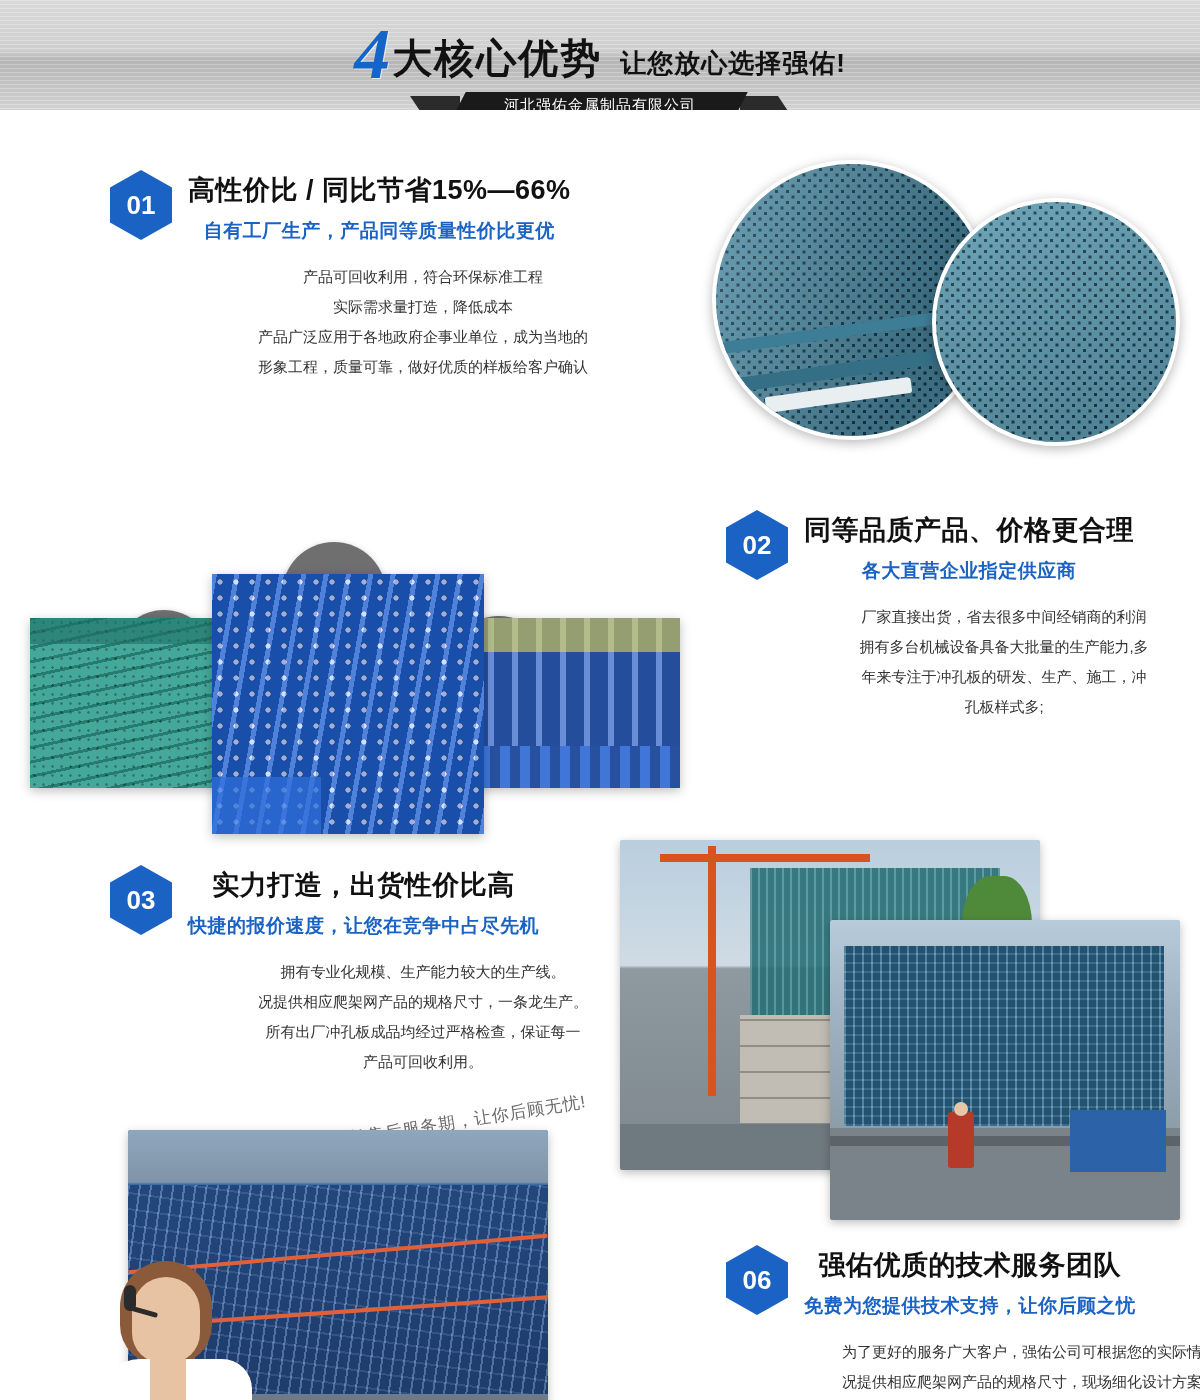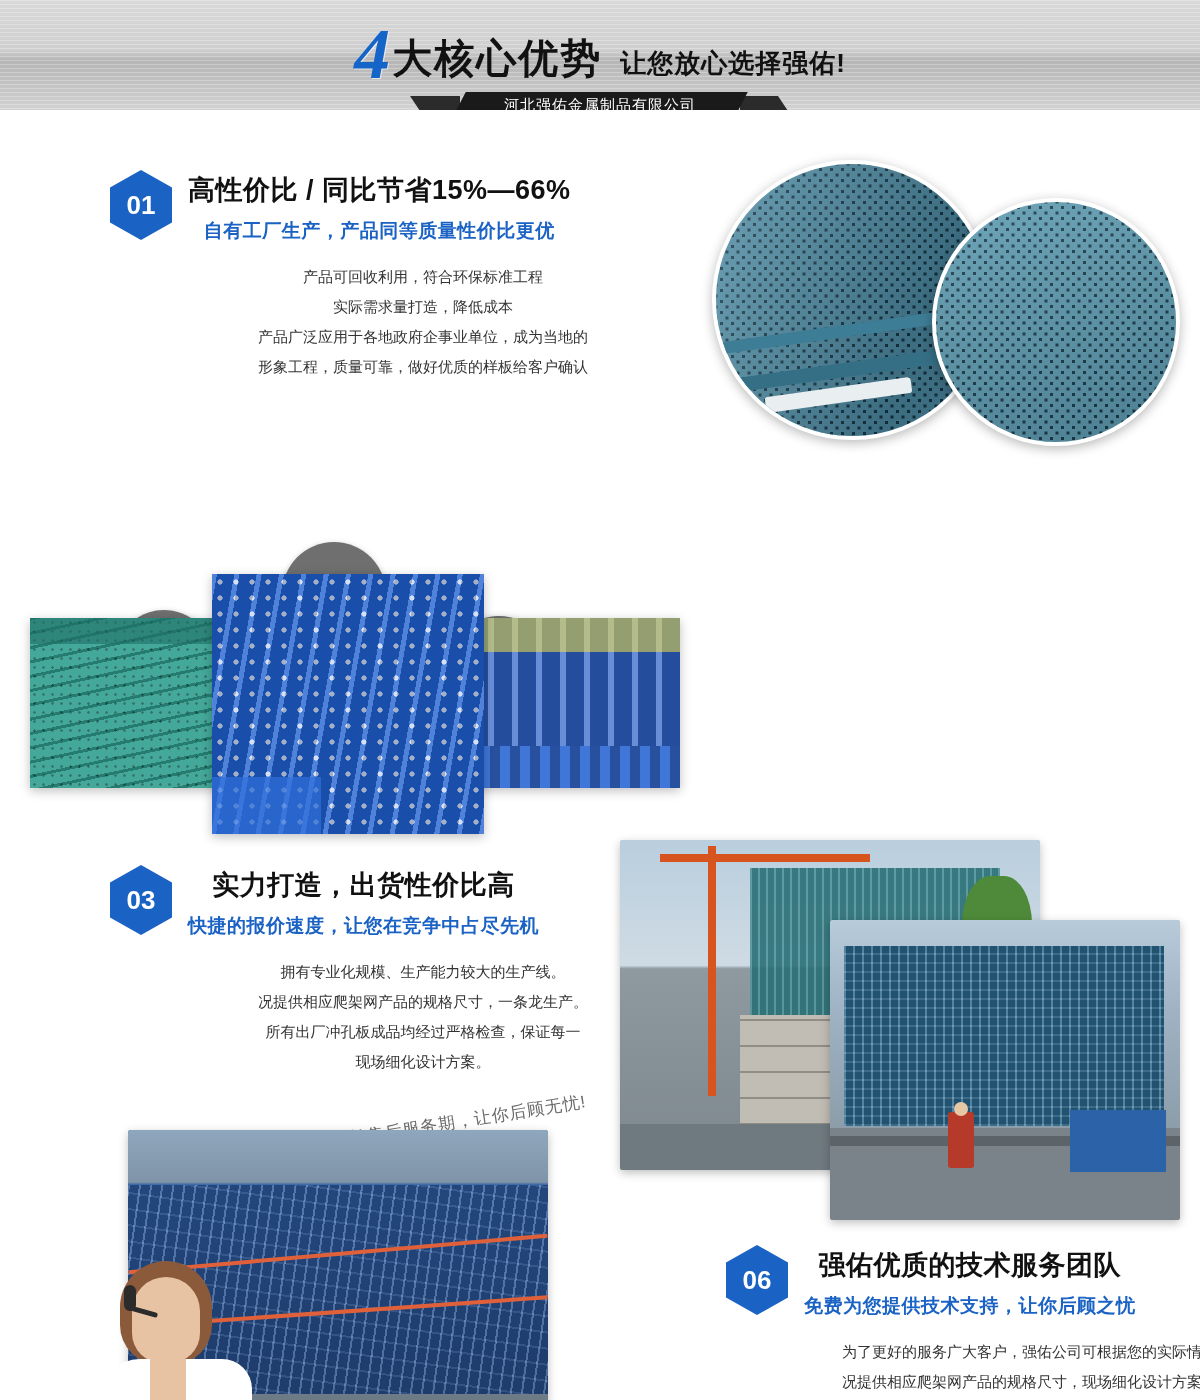--- a/index.html
+++ b/index.html
@@ -256,34 +256,49 @@
   </div>
 
   <div class="photo shadow" style="left:440px; top:508px; width:240px; height:170px; background:#2f63c9;">
     <div style="position:absolute; inset:0;
       background-image: repeating-linear-gradient(90deg, rgba(255,255,255,.28) 0 6px, rgba(0,0,0,.22) 6px 24px);"></div>
     <div style="position:absolute; left:0; top:0; width:100%; height:34px; background:#f0e24a; opacity:.55;"></div>
     <div style="position:absolute; left:0; bottom:0; width:100%; height:42px;
          background: repeating-linear-gradient(90deg, #3f76d8 0 10px, #27509e 10px 20px);"></div>
   </div>
 
+  <div class="blk" style="left:726px; top:400px; width:440px;">
+    <div class="blk-head">
+      <div class="badge">02</div>
+      <div class="blk-titles">
+        <div class="t1">同等品质产品、价格更合理</div>
+        <div class="t2">各大直营企业指定供应商</div>
+      </div>
+    </div>
+    <div class="blk-body" style="margin-left:88px;">
+      <div>厂家直接出货，省去很多中间经销商的利润</div>
+      <div>拥有多台机械设备具备大批量的生产能力,多</div>
+      <div>年来专注于冲孔板的研发、生产、施工，冲</div>
+      <div>孔板样式多;</div>
+    </div>
+  </div>
 
   <div class="blk" style="left:110px; top:755px; width:520px;">
     <div class="blk-head">
       <div class="badge">03</div>
       <div class="blk-titles">
         <div class="t1">实力打造，出货性价比高</div>
         <div class="t2">快捷的报价速度，让您在竞争中占尽先机</div>
       </div>
     </div>
     <div class="blk-body" style="margin-left:78px;">
       <div>拥有专业化规模、生产能力较大的生产线。</div>
       <div>况提供相应爬架网产品的规格尺寸，一条龙生产。</div>
       <div>所有出厂冲孔板成品均经过严格检查，保证每一</div>
-      <div>现场细化设计方案。</div>
+      <div>产品可回收利用。</div>
     </div>
   </div>
 
   <div class="photo shadow" style="left:620px; top:730px; width:420px; height:330px; background:#9fb7c9; border-radius:3px;">
     <div style="position:absolute; inset:0; background:linear-gradient(to bottom, #b9cede 0%, #cfdbe4 38%, #8e9aa0 39%, #7d878d 100%);"></div>
 
     <div style="position:absolute; left:130px; top:28px; width:250px; height:150px; background:#2f7e86; opacity:.9;
                 background-image: repeating-linear-gradient(90deg, rgba(255,255,255,.18) 0 2px, rgba(0,0,0,.12) 2px 8px);"></div>
     <div style="position:absolute; left:120px; top:175px; width:270px; height:110px; background:#b9b5ab;
                 background-image: repeating-linear-gradient(0deg, rgba(0,0,0,.22) 0 2px, rgba(255,255,255,.10) 2px 26px);"></div>

